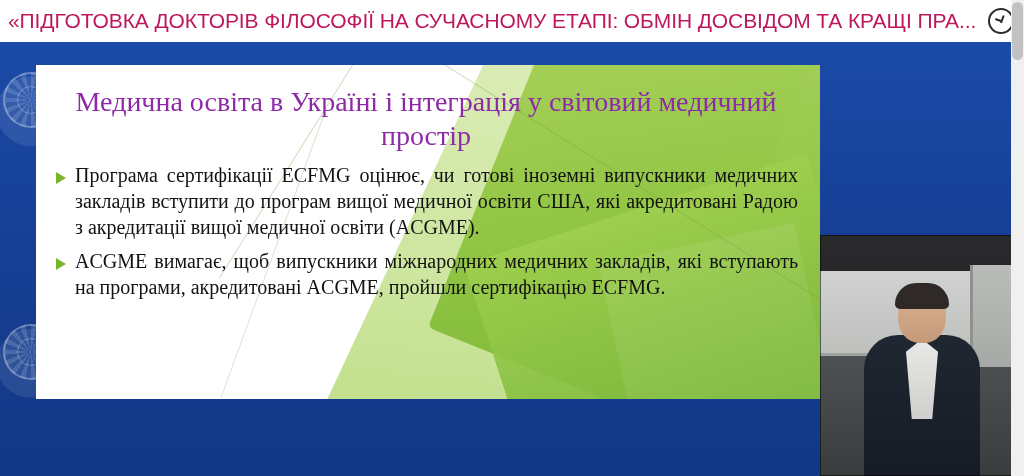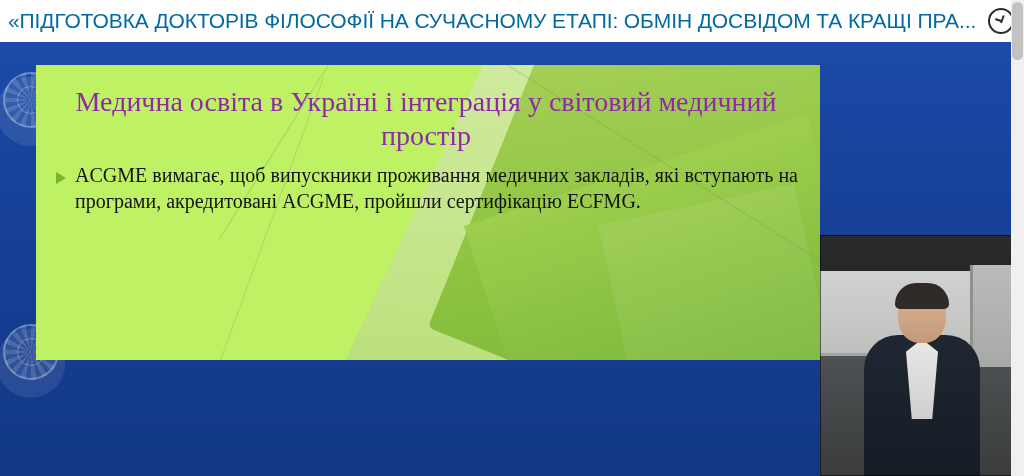--- a/index.html
+++ b/index.html
@@ -31,21 +31,21 @@
     background: #ffffff;
     display: flex;
     align-items: center;
     box-sizing: border-box;
     padding: 0 0 0 8px;
     z-index: 40;
   }
   .topbar-title {
     flex: 1 1 auto;
     font-size: 21px;
-    color: #0369a1;
+    color: #be185d;
     white-space: nowrap;
     overflow: hidden;
     text-overflow: ellipsis;
     letter-spacing: -0.1px;
     font-weight: 400;
   }
   .topbar-right {
     flex: 0 0 auto;
     display: flex;
     align-items: center;
@@ -138,22 +138,22 @@
     border-radius: 50%;
     border: 1px solid rgba(255,255,255,0.28);
   }
 
   
   .slide {
     position: absolute;
     left: 36px;
     top: 23px;
     width: 784px;
-    height: 295px;
-    background: #bef264;
+    height: 334px;
+    background: #ffffff;
     overflow: hidden;
   }
   .slide-deco {
     position: absolute;
     inset: 0;
     pointer-events: none;
   }
   .deco-1 {
     position: absolute;
     right: -110px;
@@ -382,21 +382,25 @@
         <div class="deco-line"></div>
         <div class="deco-line2"></div>
       </div>
 
       <div class="slide-content">
         <div class="slide-title">Медична освіта в Україні і інтеграція у світовий медичний простір</div>
 
         <ul class="bullets">
           <li class="bullet">
             <span class="bullet-marker"></span>
-            <span class="bullet-text">ACGME вимагає, щоб випускники проживання медичних закладів, які вступають на програми, акредитовані ACGME, пройшли сертифікацію ECFMG.</span>
+            <span class="bullet-text">Програма сертифікації ECFMG оцінює, чи готові іноземні випускники медичних закладів вступити до програм вищої медичної освіти США, які акредитовані Радою з акредитації вищої медичної освіти (ACGME).</span>
+          </li>
+          <li class="bullet">
+            <span class="bullet-marker"></span>
+            <span class="bullet-text">ACGME вимагає, щоб випускники міжнародних медичних закладів, які вступають на програми, акредитовані ACGME, пройшли сертифікацію ECFMG.</span>
           </li>
         </ul>
       </div>
     </div>
 
     <div class="webcam">
       <div class="webcam-room">
         <div class="wall-panel"></div>
         <div class="wall-line"></div>
         <div class="wall-lower"></div>

